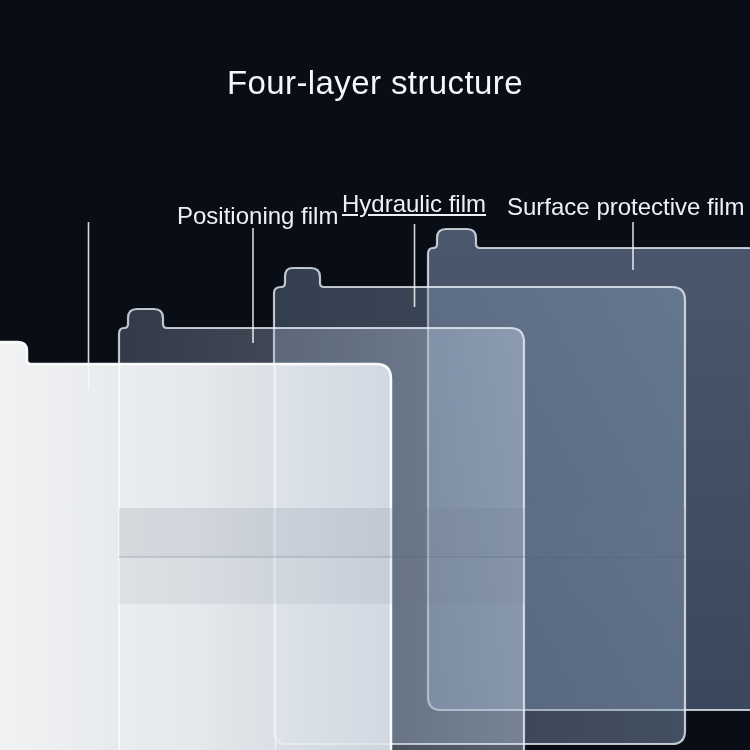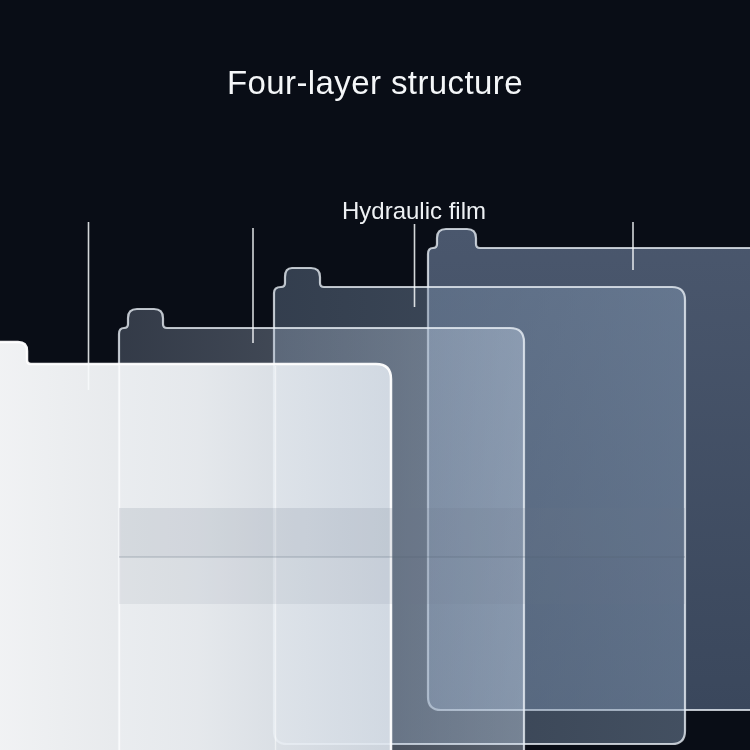--- a/index.html
+++ b/index.html
@@ -32,21 +32,21 @@
   }
   .film-label{
     position:absolute;
     font-size:24px;
     font-weight:400;
     color:var(--label-color);
     white-space:nowrap;
   }
   .label-bottom-dust{left:4px;top:191px;}
   .label-positioning{left:177px;top:202px;}
-  .label-hydraulic{left:342px;top:197px;}
+  .label-hydraulic{left:342px;top:190px;text-decoration:underline;}
   .label-surface{left:507px;top:193px;}
   svg.diagram-canvas{
     position:absolute;
     left:0;top:0;
     width:750px;height:750px;
     display:block;
   }
   .film{
     stroke:rgba(236,242,248,0.78);
     stroke-width:2.2;
@@ -71,23 +71,25 @@
   }
 </style>
 </head>
 <body>
 
 <div class="stage">
 
   <div class="page-title">Four-layer structure</div>
 
 
+  <div class="film-label label-positioning">Positioning film</div>
 
   <div class="film-label label-hydraulic">Hydraulic film</div>
 
+  <div class="film-label label-surface">Surface protective film</div>
 
   <svg class="diagram-canvas" viewBox="0 0 750 750" xmlns="http://www.w3.org/2000/svg">
     <defs>
       <linearGradient id="gradSurface" x1="0" y1="0" x2="0" y2="1">
         <stop offset="0" stop-color="#4a576d"></stop>
         <stop offset="1" stop-color="#3a475c"></stop>
       </linearGradient>
       <linearGradient id="gradHydraulic" x1="0" y1="0" x2="1" y2="0">
         <stop offset="0" stop-color="#6e829b" stop-opacity="0.42"></stop>
         <stop offset="1" stop-color="#879eb9" stop-opacity="0.46"></stop>

